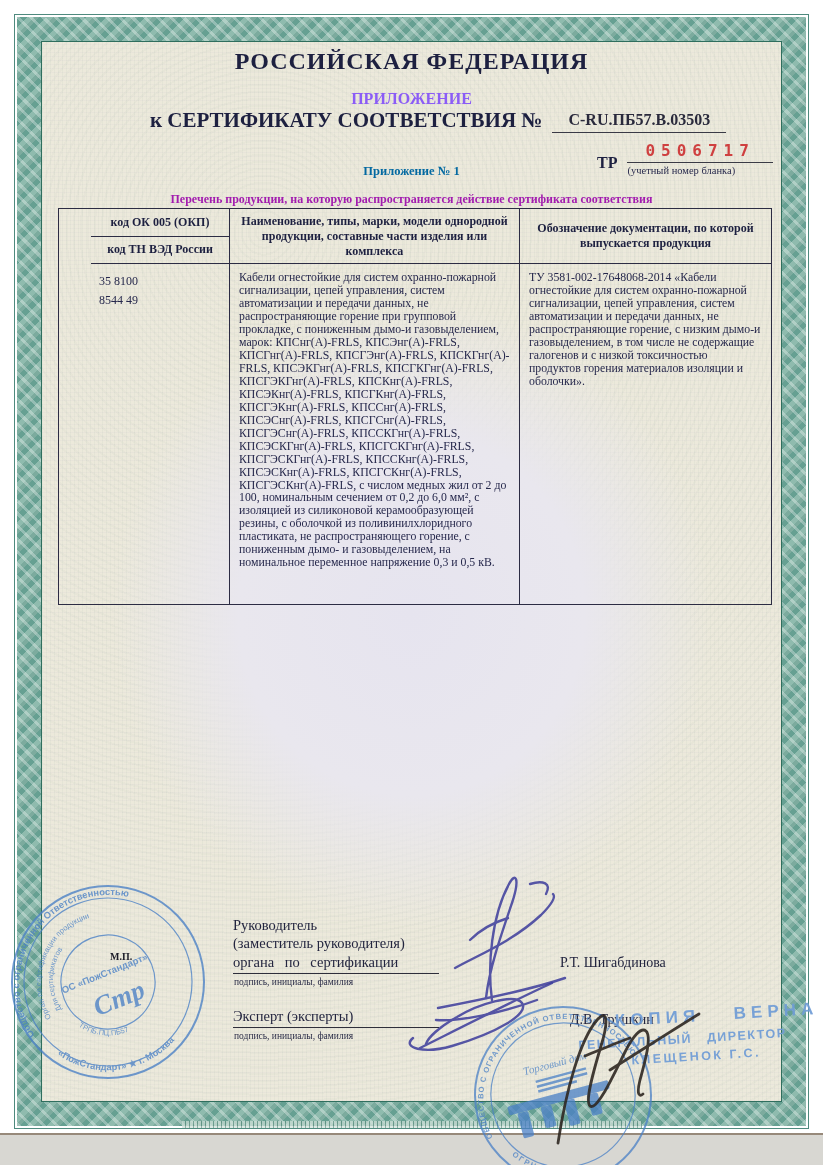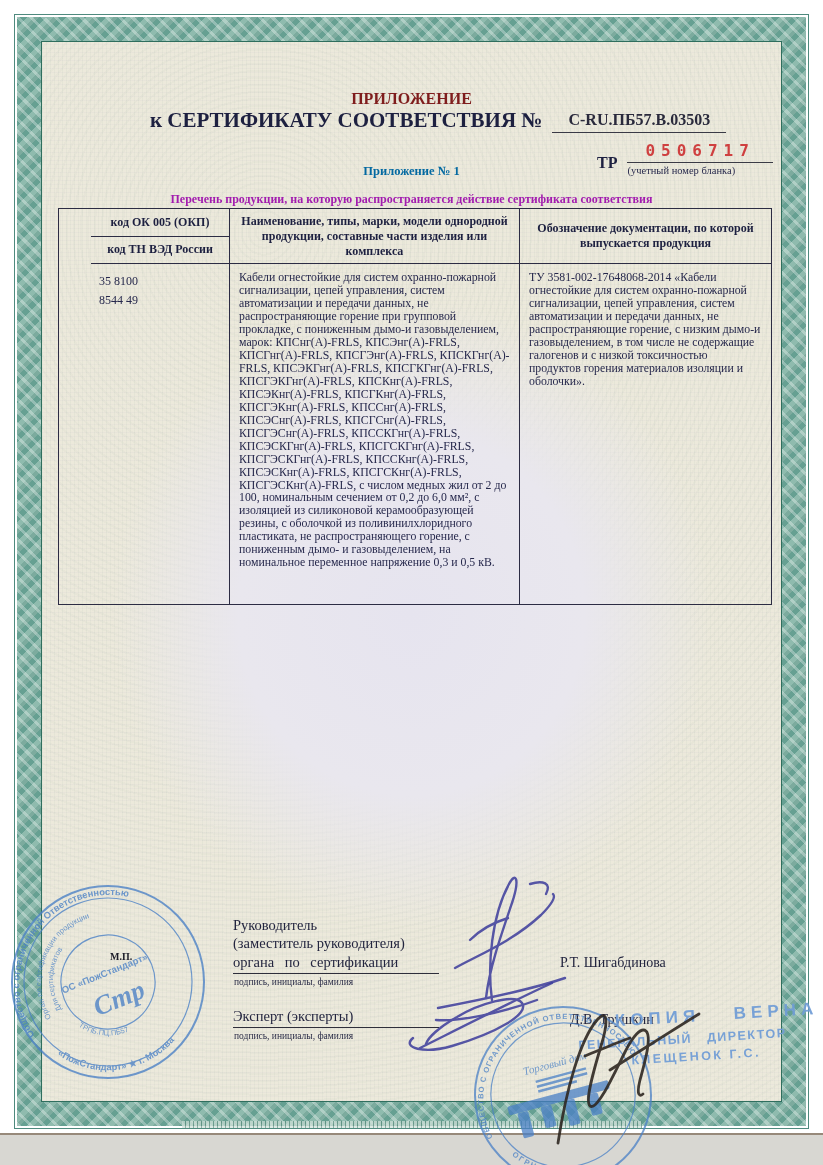--- a/index.html
+++ b/index.html
@@ -23,21 +23,21 @@
         #ece9db;}
   .scan-strip{position:absolute;left:0;right:0;bottom:0;height:30px;background:#d8d7d2;
               border-top:2px solid #97897a;z-index:2;}
   .microprint{position:absolute;left:182px;top:1121px;width:460px;height:7px;z-index:2;opacity:.7;
       background:repeating-linear-gradient(90deg,#cfe0d8 0 3px,#5d8f80 3px 4px);}
 
   
   .txt{position:absolute;z-index:3;}
   .country{left:0;right:0;top:48px;text-align:center;font-size:24px;font-weight:bold;
            letter-spacing:1px;color:#1d2040;}
-  .appx{left:0;right:0;top:90px;text-align:center;font-size:16px;font-weight:bold;color:#7f1d1d;}
+  .appx{left:0;right:0;top:90px;text-align:center;font-size:16px;font-weight:bold;color:#8b5cf6;}
   .cert-line{left:150px;top:108px;display:flex;align-items:flex-end;}
   .cert-line .big{font-size:21px;font-weight:bold;color:#1d2040;white-space:nowrap;}
   .cert-num{font-size:16px;font-weight:bold;color:#2a2a3c;border-bottom:1.6px solid #3a3a46;
             padding:0 16px 3px 16px;margin-left:10px;white-space:nowrap;}
   .mandatory{left:150px;top:141px;width:410px;text-align:center;font-size:12px;font-weight:bold;color:#1d2040;}
   .tr-row{left:597px;top:141px;display:flex;align-items:flex-end;}
   .tr-label{font-size:16px;font-weight:bold;color:#1d2040;margin-right:10px;padding-bottom:4px;}
   .blank-col{display:flex;flex-direction:column;align-items:flex-start;}
   .blank-num{font-family:"DejaVu Sans Mono", monospace;font-size:16px;font-weight:bold;
              letter-spacing:6px;color:#cf4040;border-bottom:1.6px solid #3a3a46;
@@ -85,20 +85,21 @@
 <body>
 
 <div class="page">
 
   <div class="frame-outer"></div>
   <div class="frame-band"></div>
   <div class="content-panel"></div>
   <div class="scan-strip"></div>
   <div class="microprint"></div>
 
+  <div class="txt country">РОССИЙСКАЯ ФЕДЕРАЦИЯ</div>
   <div class="txt appx">ПРИЛОЖЕНИЕ</div>
   <div class="txt cert-line">
     <span class="big">к СЕРТИФИКАТУ СООТВЕТСТВИЯ  №</span>
     <span class="cert-num">C-RU.ПБ57.В.03503</span>
   </div>
   <div class="txt tr-row">
     <span class="tr-label">ТР</span>
     <span class="blank-col">
       <span class="blank-num">0506717</span>
       <span class="blank-cap">(учетный номер бланка)</span>

